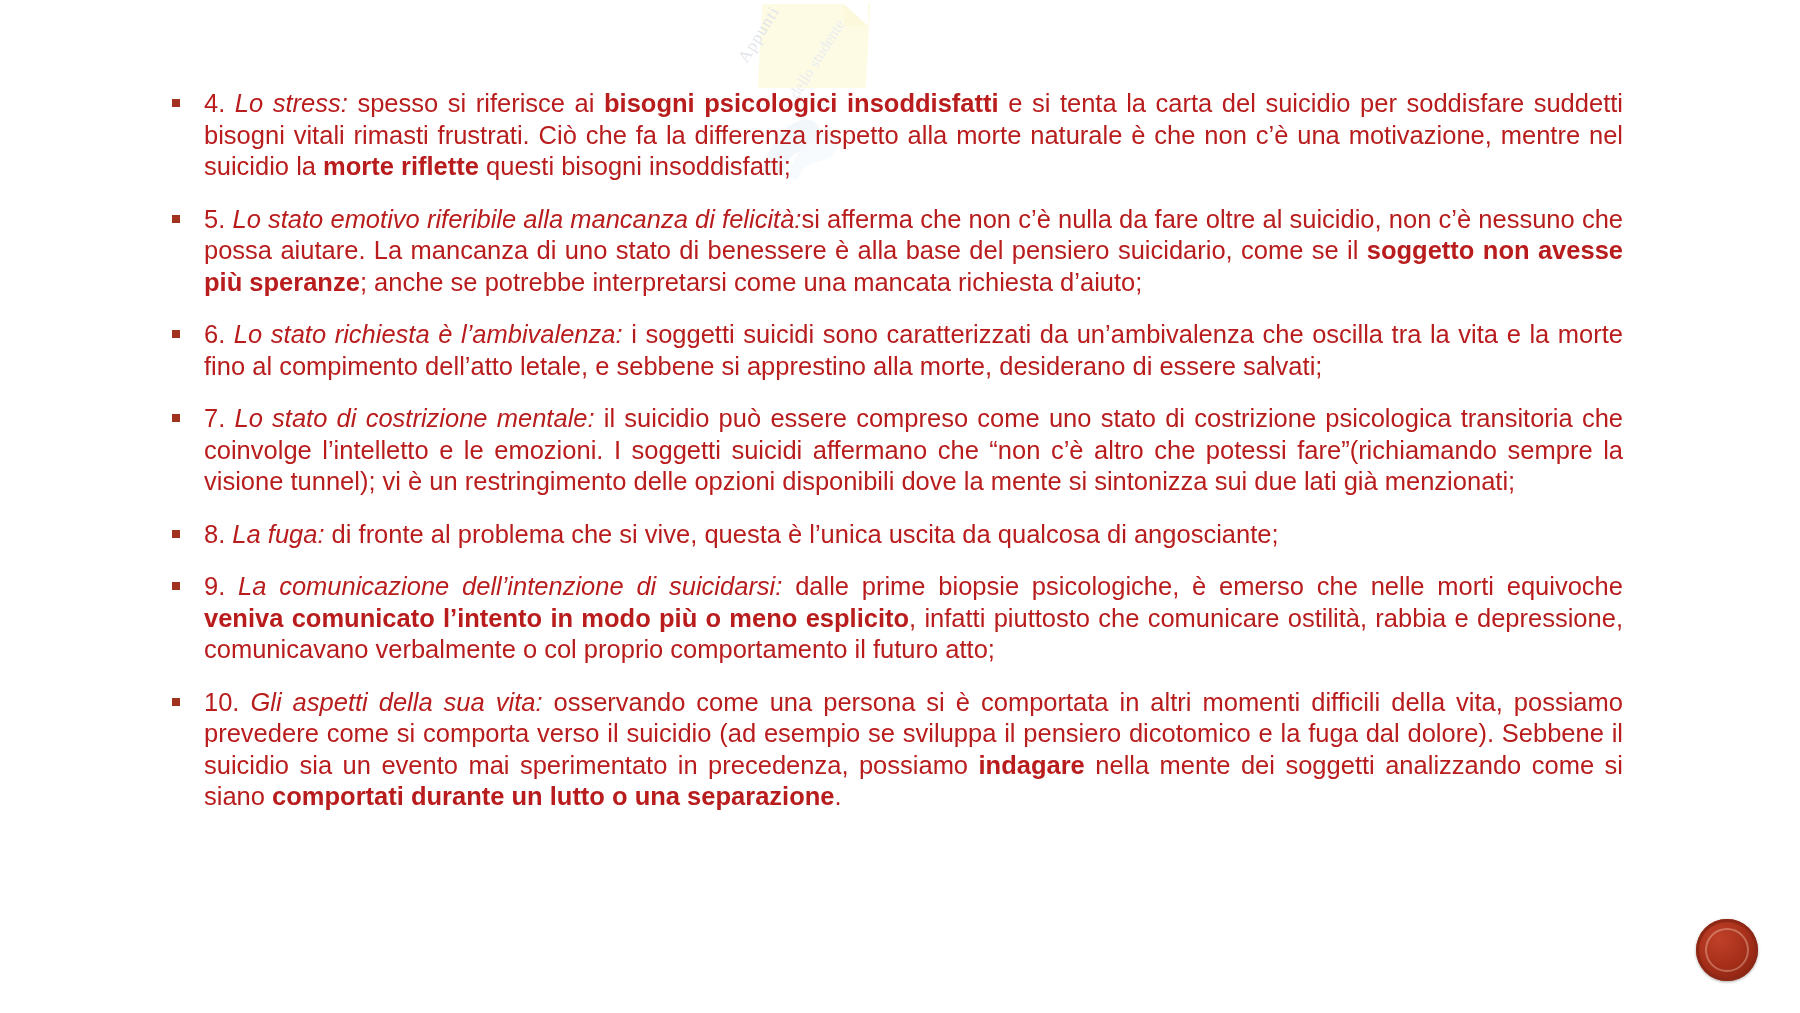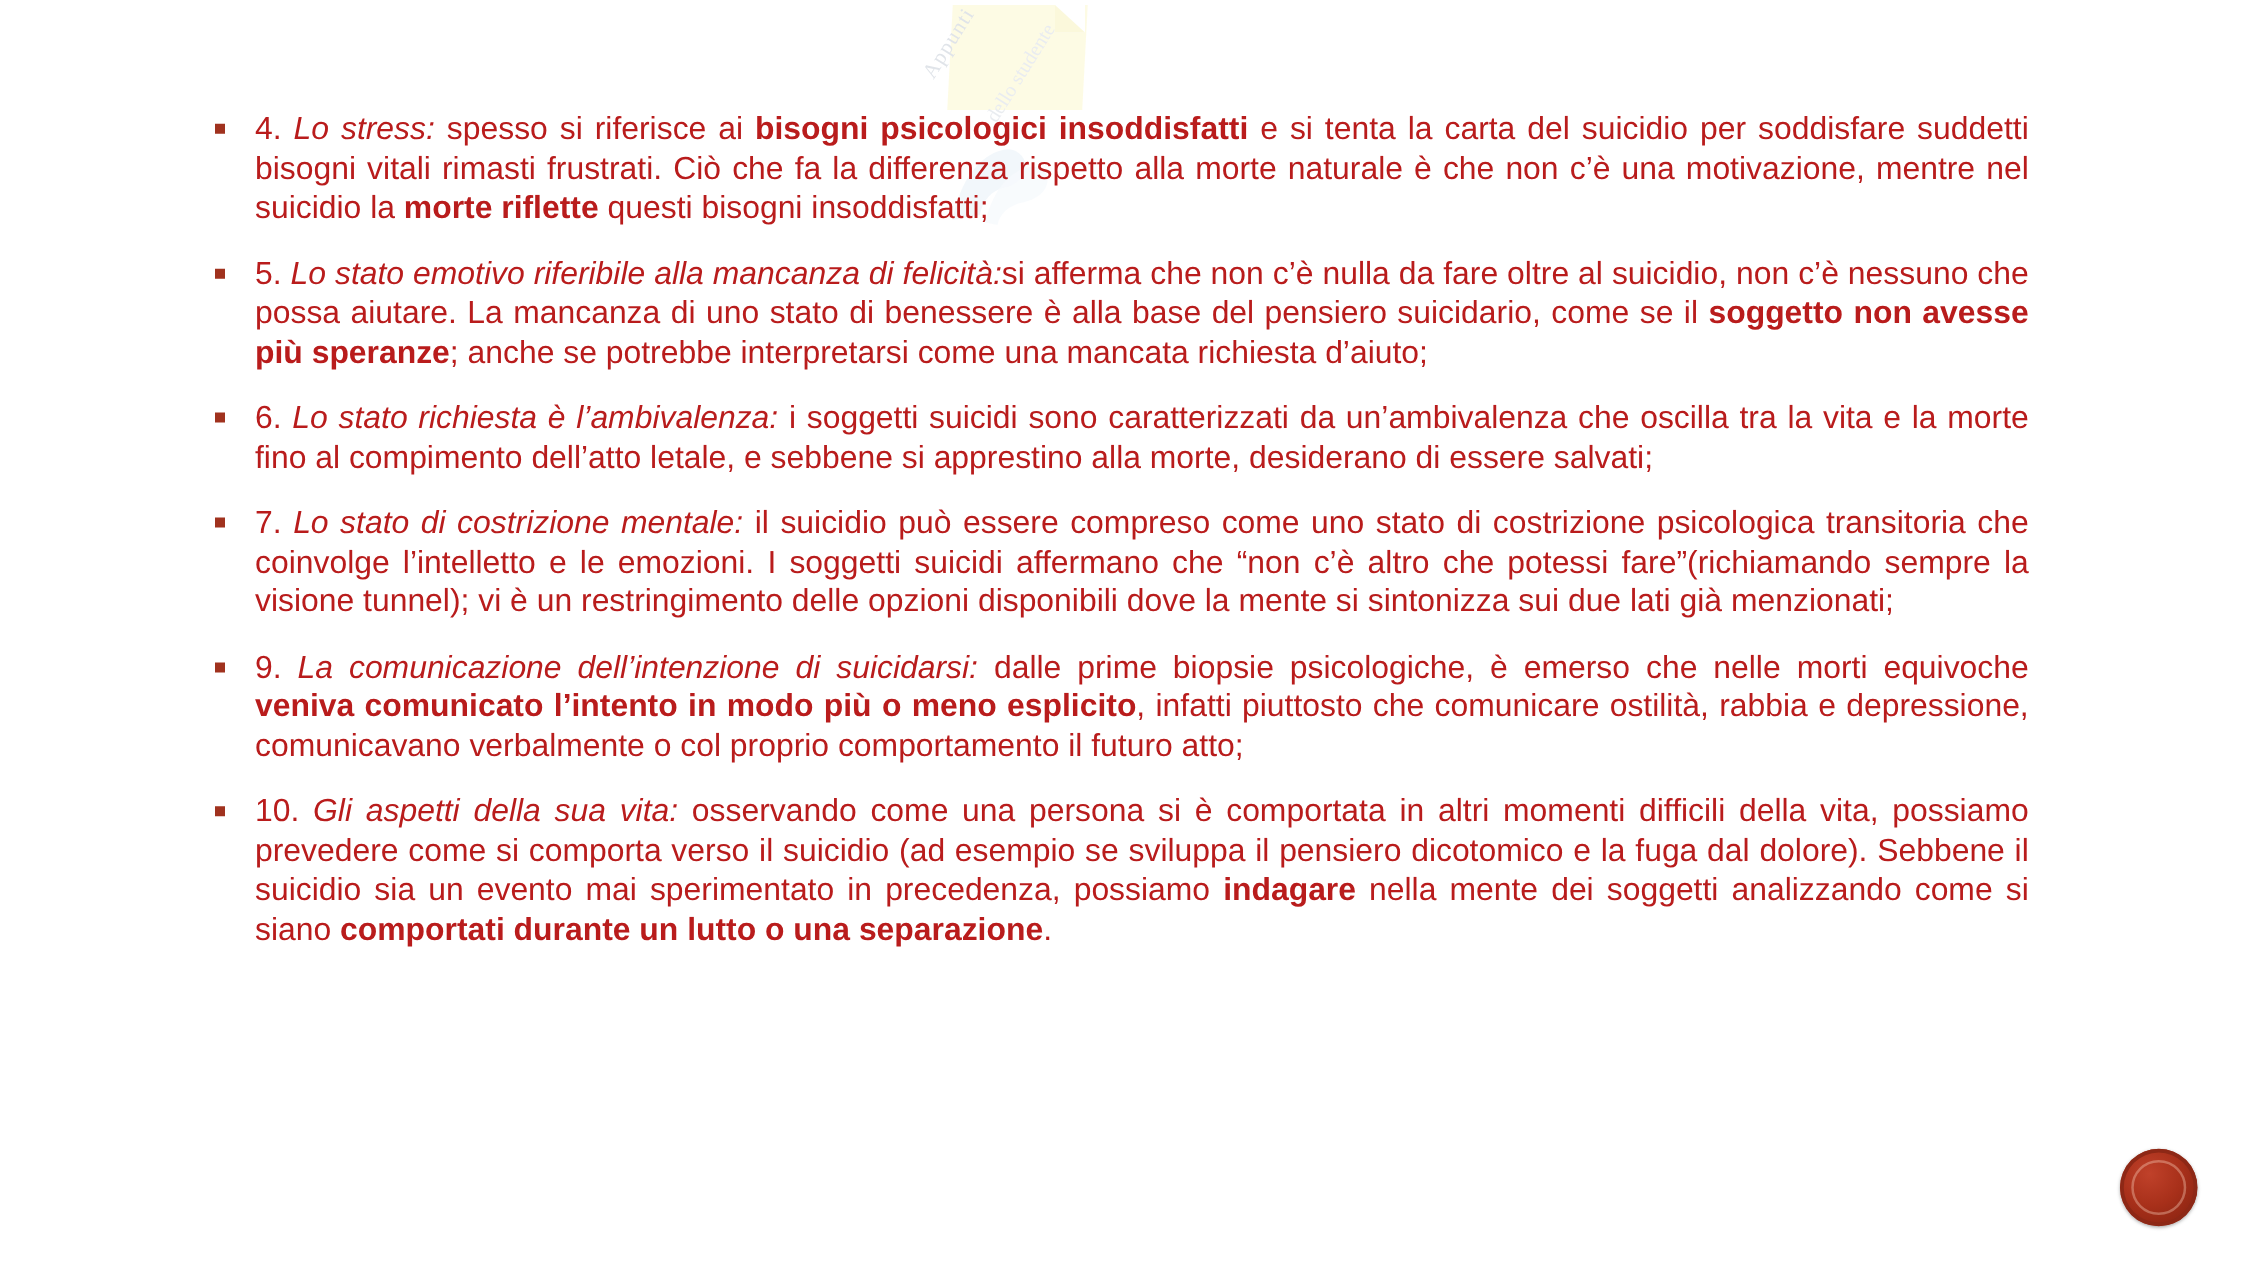--- a/index.html
+++ b/index.html
@@ -174,20 +174,21 @@
   <div class="wm-text">Appunti</div>
   <div class="wm-text2">dello studente</div>
 </div>
 
 <div class="slide-body">
   <ul class="bullet-list" id="bullet-list">
       <li class="bullet-item"><span class="bullet-marker" style="background: rgb(160, 50, 30);"></span><span>4. </span><span class="t-italic">Lo stress:</span><span> spesso si riferisce ai </span><span class="t-bold">bisogni psicologici insoddisfatti</span><span> e si tenta la carta del suicidio per soddisfare suddetti bisogni vitali rimasti frustrati. Ciò che fa la differenza rispetto alla morte naturale è che non c’è una motivazione, mentre nel suicidio la </span><span class="t-bold">morte riflette</span><span> questi bisogni insoddisfatti;</span></li>
       <li class="bullet-item"><span class="bullet-marker" style="background: rgb(160, 50, 30);"></span><span>5. </span><span class="t-italic">Lo stato emotivo riferibile alla mancanza di felicità:</span><span>si afferma che non c’è nulla da fare oltre al suicidio, non c’è nessuno che possa aiutare. La mancanza di uno stato di benessere è alla base del pensiero suicidario, come se il </span><span class="t-bold">soggetto non avesse più speranze</span><span>; anche se potrebbe interpretarsi come una mancata richiesta d’aiuto;</span></li>
       <li class="bullet-item"><span class="bullet-marker" style="background: rgb(160, 50, 30);"></span><span>6. </span><span class="t-italic">Lo stato richiesta è l’ambivalenza:</span><span> i soggetti suicidi sono caratterizzati da un’ambivalenza che oscilla tra la vita e la morte fino al compimento dell’atto letale, e sebbene si apprestino alla morte, desiderano di essere salvati;</span></li>
       <li class="bullet-item"><span class="bullet-marker" style="background: rgb(160, 50, 30);"></span><span>7. </span><span class="t-italic">Lo stato di costrizione mentale:</span><span> il suicidio può essere compreso come uno stato di costrizione psicologica transitoria che coinvolge l’intelletto e le emozioni. I soggetti suicidi affermano che “non c’è altro che potessi fare”(richiamando sempre la visione tunnel); vi è un restringimento delle opzioni disponibili dove la mente si sintonizza sui due lati già menzionati;</span></li>
+      <li class="bullet-item"><span class="bullet-marker" style="background: rgb(160, 50, 30);"></span><span>8. </span><span class="t-italic">La fuga:</span><span> di fronte al problema che si vive, questa è l’unica uscita da qualcosa di angosciante;</span></li>
       <li class="bullet-item"><span class="bullet-marker" style="background: rgb(160, 50, 30);"></span><span>9. </span><span class="t-italic">La comunicazione dell’intenzione di suicidarsi:</span><span> dalle prime biopsie psicologiche, è emerso che nelle morti equivoche </span><span class="t-bold">veniva comunicato l’intento in modo più o meno esplicito</span><span>, infatti piuttosto che comunicare ostilità, rabbia e depressione, comunicavano verbalmente o col proprio comportamento il futuro atto;</span></li>
       <li class="bullet-item"><span class="bullet-marker" style="background: rgb(160, 50, 30);"></span><span>10. </span><span class="t-italic">Gli aspetti della sua vita:</span><span> osservando come una persona si è comportata in altri momenti difficili della vita, possiamo prevedere come si comporta verso il suicidio (ad esempio se sviluppa il pensiero dicotomico e la fuga dal dolore). Sebbene il suicidio sia un evento mai sperimentato in precedenza, possiamo </span><span class="t-bold">indagare</span><span> nella mente dei soggetti analizzando come si siano </span><span class="t-bold">comportati durante un lutto o una separazione</span><span>.</span></li>
     </ul>
 </div>
 
 <div class="seal">
   <div class="seal-inner"></div>
   <div class="seal-glyph"></div>
 </div>
 

